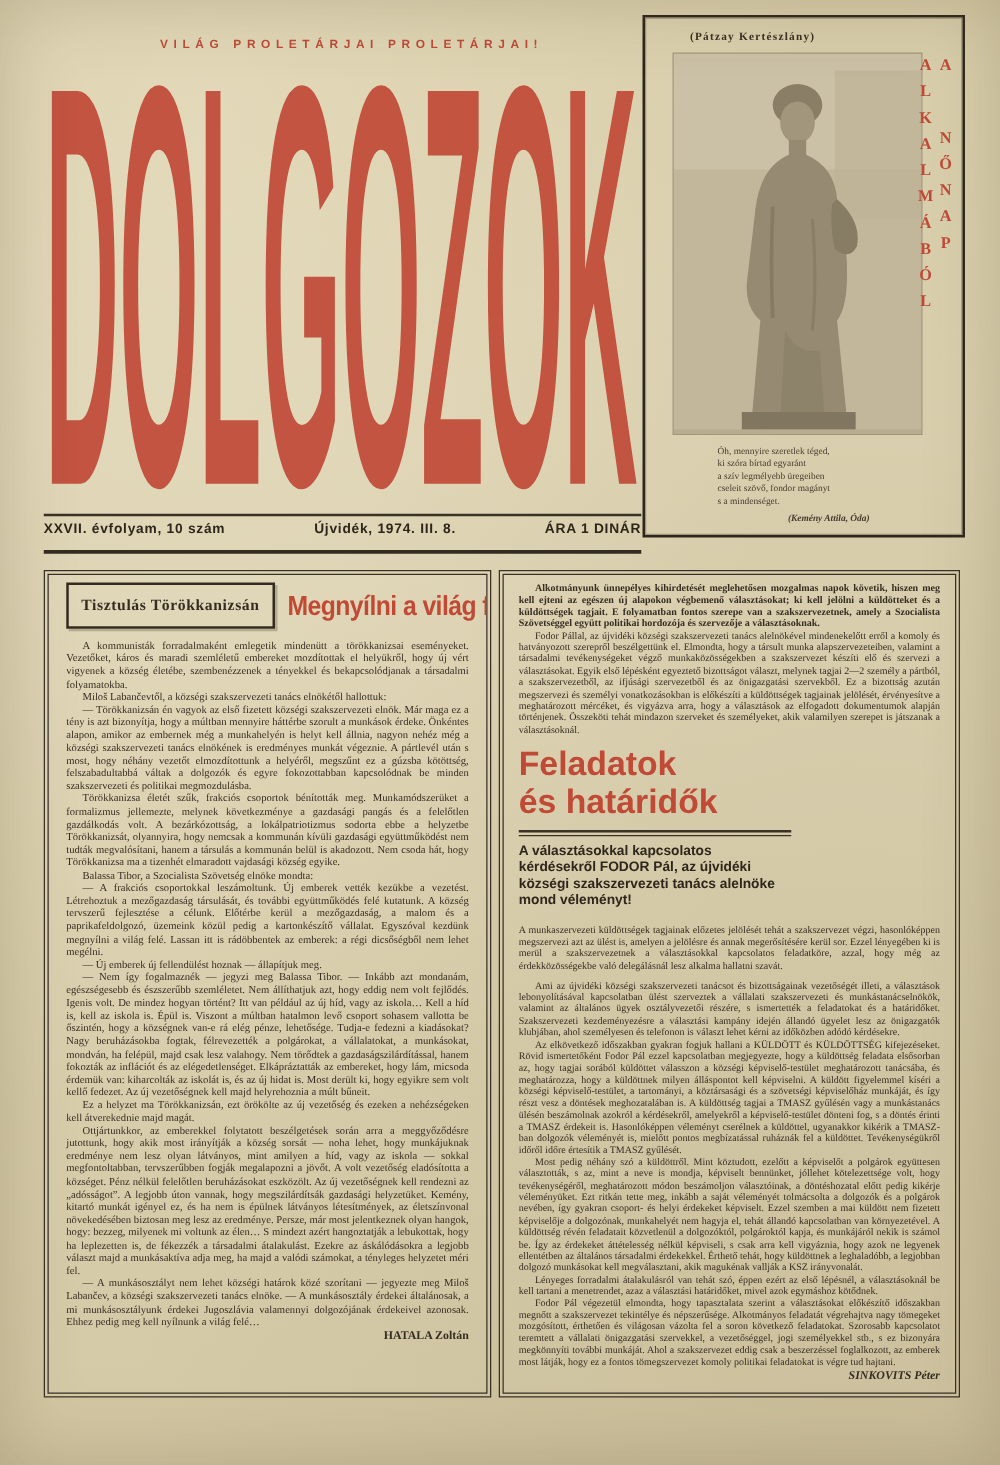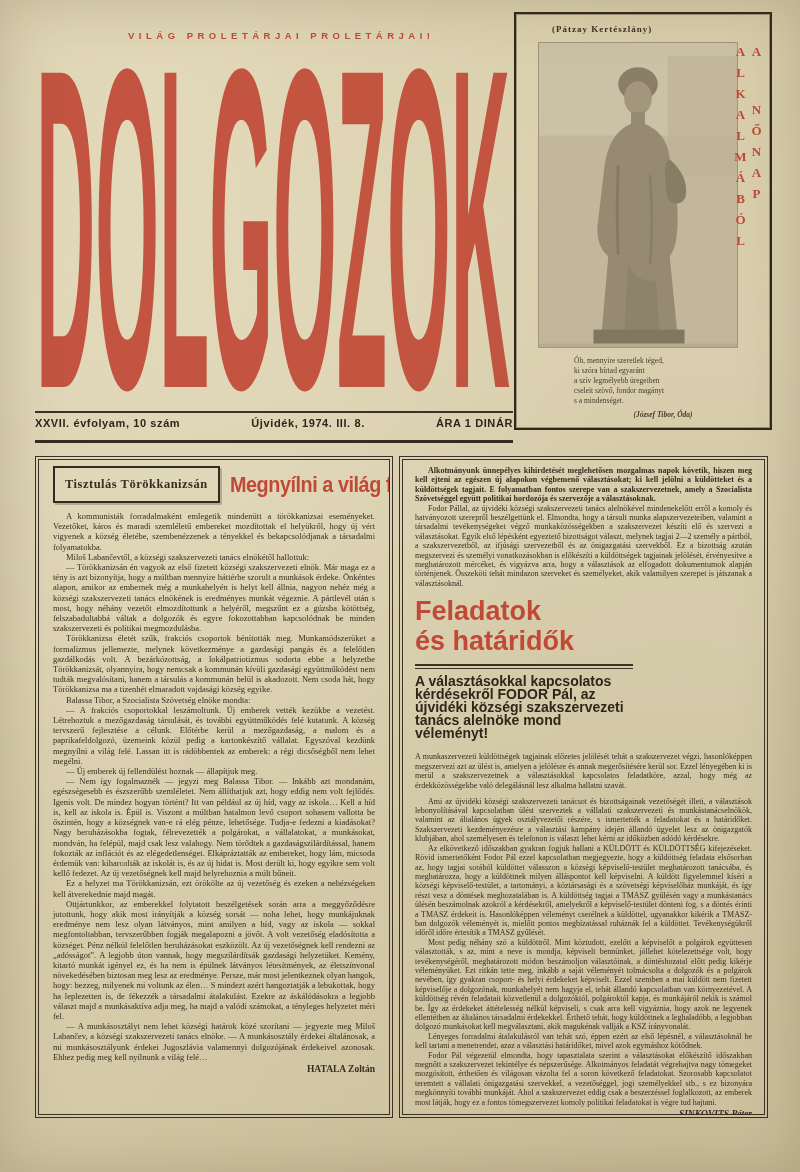--- a/index.html
+++ b/index.html
@@ -68,21 +68,21 @@
   .intro p { margin:0; text-indent:13px; }
   .intro p:first-child { font-weight:bold; }
 
   .mid { display:flex; gap:12px; margin:6px 0 6px;flex-direction:column; }
   .mid-left { width:218px; flex:0 0 auto; }
   .right-headline { font-family:"Liberation Sans", sans-serif; font-weight:bold;
     font-size:27px; line-height:30px; color:#c04a36; margin:2px 0 8px; }
   .double-rule { border-top:2px solid #3a3127; border-bottom:1px solid #3a3127;
     height:2px; margin:4px 0 6px; }
   .standfirst { font-family:"Liberation Sans", sans-serif; font-weight:bold;
-    font-size:14px; line-height:13px; color:#2e261b; }
+    font-size:11px; line-height:13px; color:#2e261b; }
   .mid-right { flex:1; font-size:8px; line-height:9.6px; text-align:justify; }
 
   .right-main { font-size:8px; line-height:9.4px; }
 </style>
 </head>
 <body>
 
 <div class="page">
 
   <div class="slogan">VILÁG PROLETÁRJAI PROLETÁRJAI!</div>
@@ -110,21 +110,21 @@
     </div>
     <div class="vertical-banner">A NŐNAP ALKALMÁBÓL</div>
     <div class="poem">
       <div>
           <div>Óh, mennyire szeretlek téged,</div>
           <div>ki szóra bírtad egyaránt</div>
           <div>a szív legmélyebb üregeiben</div>
           <div>cseleit szövő, fondor magányt</div>
           <div>s a mindenséget.</div>
         </div>
-      <div class="poem-attr">(József Tibor, Óda)</div>
+      <div class="poem-attr">(Kemény Attila, Óda)</div>
     </div>
   </div>
 
   <div class="rule-top"></div>
   <div class="dateline">
     <span>XXVII. évfolyam, 10 szám</span>
     <span>Újvidék, 1974. III. 8.</span>
     <span>ÁRA 1 DINÁR</span>
   </div>
   <div class="rule-bottom"></div>

